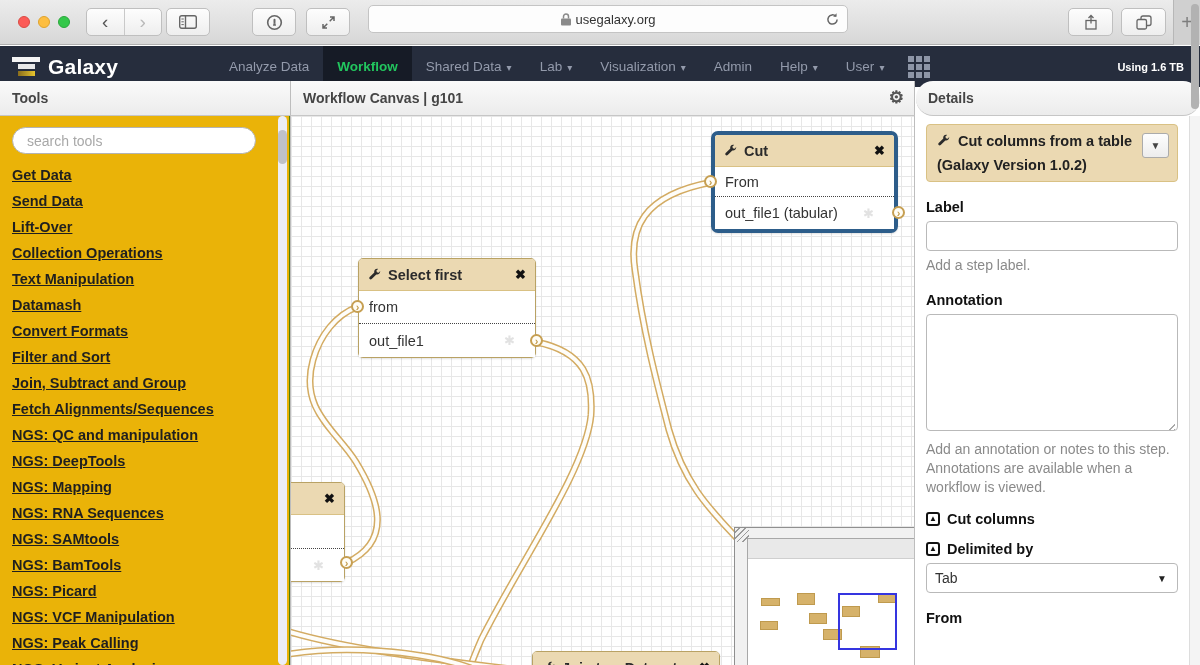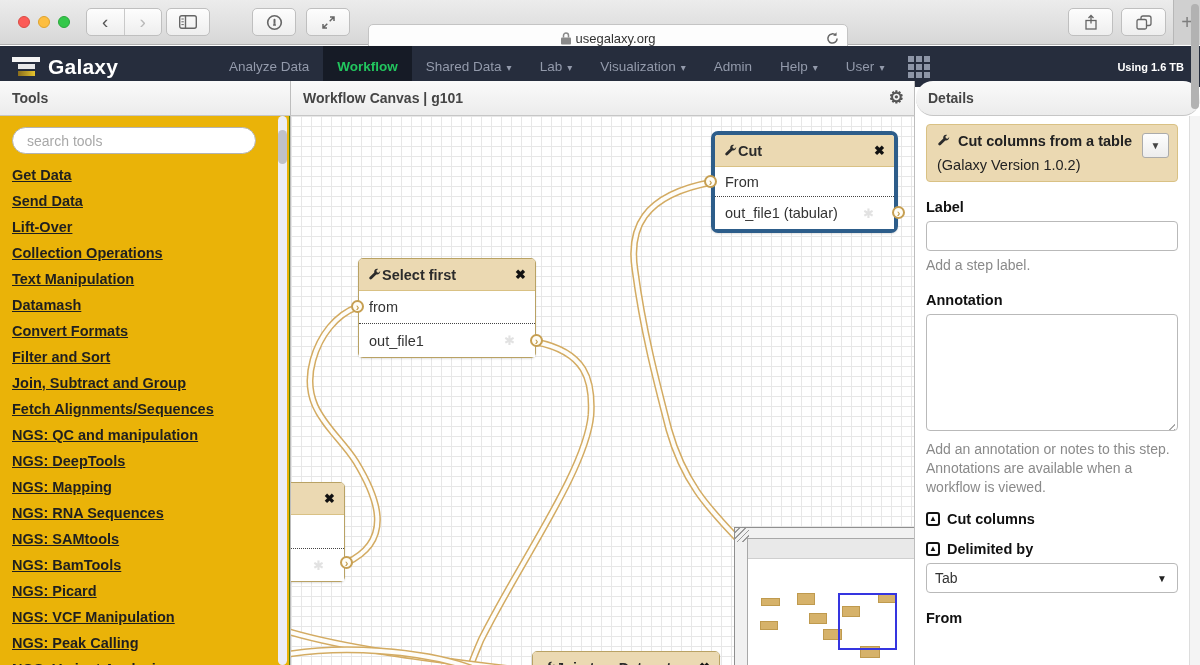--- a/index.html
+++ b/index.html
@@ -21,21 +21,21 @@
     font-size:19px; color:#555; }
   .btn-group .half.fwd { border-left:1px solid #c9c9c9; color:#b9b9b9; }
   .btn-sidebar { left:166px; width:44px; }
   .btn-1p { left:252px; width:44px; }
   .btn-expand { left:306px; width:44px; }
   .btn-share { left:1068px; width:45px; }
   .btn-tabs { left:1121px; width:45px; }
   .newtab-zone { position:absolute; right:0; top:0; width:27px; height:45px;
     background:#d0d0d0; border-left:1px solid #b7b7b7; color:#7d7d7d; font-size:20px;
     display:flex; align-items:center; justify-content:center; }
-  .urlbar { position:absolute; left:368px; top:24px; width:480px; height:28px;
+  .urlbar { position:absolute; left:368px; top:5px; width:480px; height:28px;
     background:#fdfdfd; border:1px solid #c4c4c4; border-radius:5px;
     display:flex; align-items:center; justify-content:center; gap:5px;
     font-size:13px; color:#333; }
   .urlbar .reload { position:absolute; right:7px; top:6px; }
 
   
   .navbar { position:absolute; left:0; top:46px; width:1200px; height:41px;
     background:#262d3d; display:flex; align-items:stretch; }
   .brand { display:flex; align-items:center; gap:8px; padding-left:12px; width:215px; }
   .brand-bars { width:28px; height:22px; position:relative; }
@@ -90,21 +90,21 @@
       linear-gradient(90deg,#e7e7e7 1px, transparent 1px);
     background-size:10px 10px; border-left:1px solid #bdbdbd; border-right:1px solid #bdbdbd; }
   .wires { position:absolute; left:0; top:0; }
   .ribbon-o { fill:none; stroke:#d3ab62; stroke-width:7; }
   .ribbon-i { fill:none; stroke:#fefdf9; stroke-width:4; }
 
   .wf-node { position:absolute; background:#fff; border:1px solid #b9a264; border-radius:5px;
     box-shadow:0 1px 2px rgba(0,0,0,.12); }
   .wf-node.selected { border:4px solid #2d5d8a; border-radius:7px; }
   .node-header { background:#ebd9b2; border-bottom:1px solid #d9c184;
-    display:flex; align-items:center; padding:0 9px; height:32px;
+    display:flex; align-items:center; gap:6px; padding:0 9px; height:32px;
     font-size:14.5px; font-weight:700; color:#2b2b2b; border-radius:3px 3px 0 0; cursor:move; }
   .node-close { margin-left:auto; font-size:13px; color:#111; cursor:pointer; }
   .node-row { position:relative; display:flex; align-items:center; padding:0 10px;
     font-size:14.5px; color:#333; height:31px; background:#fff; }
   .node-row.dotted { border-bottom:1px dotted #444; }
   .out-gizmo { margin-left:auto; color:#e2e2e2; font-size:13px; margin-right:10px; }
   .conn { position:absolute; width:13px; height:13px; border-radius:50%;
     border:2px solid #c69f52; background:#fffdf5; color:#c69f52; font-size:11px;
     line-height:11px; text-align:center; font-weight:700; cursor:crosshair; }
 
@@ -120,21 +120,21 @@
   .mm-node { position:absolute; background:#d6b26a; border:1px solid #bf9a4e; }
   .mm-view { position:absolute; border:2px solid #3535e0; background:transparent; cursor:move; }
 
   
   .details { position:absolute; left:916px; top:116px; width:284px; height:622px;
     background:#fff; overflow:hidden; padding:8px 22px 0 10px; }
   .tool-box { background:#ebd9b2; border:1px solid #d9c184; border-radius:4px;
     padding:8px 10px; position:relative; }
   .tool-box .row1 { display:flex; align-items:center; gap:7px;
     font-size:14.5px; font-weight:700; color:#222; }
-  .tool-box .ver { font-size:14.5px; font-weight:400; color:#222; margin-top:8px; }
+  .tool-box .ver { font-size:14.5px; font-weight:700; color:#222; margin-top:8px; }
   .tool-dd { position:absolute; right:8px; top:8px; width:27px; height:25px;
     background:linear-gradient(#fdfdfd,#ededed); border:1px solid #ababab; border-radius:3px;
     color:#444; font-size:10px; display:flex; align-items:center; justify-content:center; cursor:pointer; }
   .fld-h { font-size:14.5px; font-weight:700; color:#111; margin-top:17px;
     display:flex; align-items:center; gap:7px; }
   .caret-sq { width:14px; height:14px; border:2px solid #111; border-radius:3px;
     display:inline-flex; align-items:center; justify-content:center;
     font-size:8px; color:#111; line-height:1; }
   .txt-input { width:100%; height:30px; border:1px solid #b9b9b9; border-radius:4px;
     margin-top:6px; padding:0 8px; font-size:14px; color:#333; outline:none; background:#fff;

